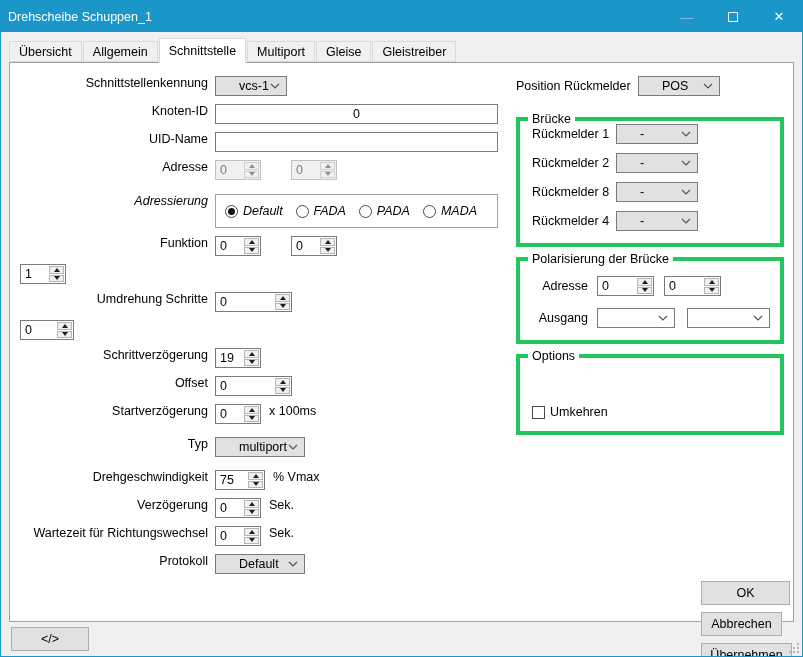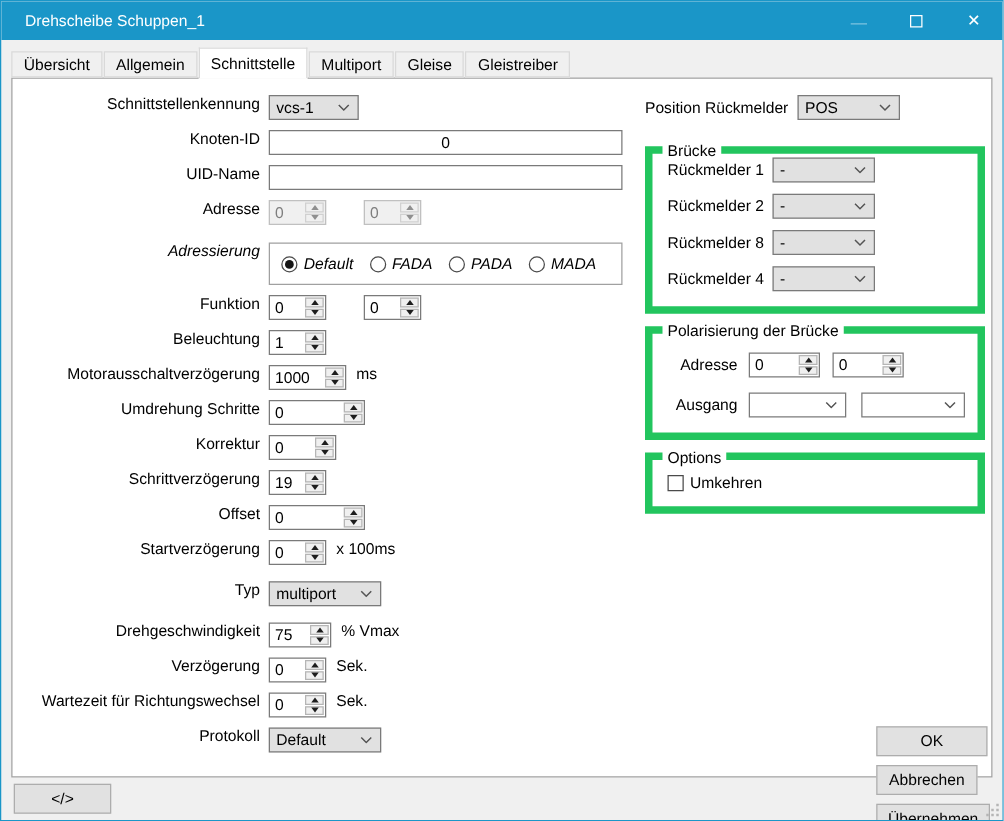--- a/index.html
+++ b/index.html
@@ -7,21 +7,21 @@
   body { font-family:"Liberation Sans", sans-serif; font-size:12.5px; color:#000; }
 
   .window {
     position:relative; width:803px; height:657px;
     border:1px solid #1a96c8; background:#f0f0f0;
     display:flex; flex-direction:column; overflow:hidden;
   }
 
   
   .titlebar { height:31px; background:#1a96c8; display:flex; align-items:center; flex-shrink:0; }
-  .title { color:#fff; padding-left:19px; white-space:nowrap; }
+  .title { color:#fff; padding-left:7px; white-space:nowrap; }
   .win-controls { margin-left:auto; display:flex; height:100%; }
   .ctrl { width:46px; height:100%; display:flex; align-items:center; justify-content:center; }
   .mini-glyph { color:#fff; opacity:.45; font-size:13px; line-height:0; transform:translateY(1px); }
   .max-glyph { width:10px; height:10px; border:1px solid #fff; }
   .close-glyph { color:#fff; font-size:13px; }
 
   
   .tabbar { display:flex; align-items:flex-end; padding:6px 0 0 8px; height:30px; flex-shrink:0; position:relative; z-index:3; }
   .tab { height:21px; padding:0 9px; display:flex; align-items:center; background:#f0f0f0;
          border:1px solid #d9d9d9; margin-right:1px; white-space:nowrap; }
@@ -39,21 +39,21 @@
   .row.gap14 { margin-top:14px;font-style:italic; }
   .row.gap13 { margin-top:13px; }
   .lbl { width:188px; flex-shrink:0; text-align:right; margin-right:7px; white-space:nowrap; }
   .suffix { margin-left:8px; white-space:nowrap; }
 
   
   .tinput { height:20px; border:1px solid #7a7a7a; background:#fff; display:flex; align-items:center; padding:0 4px; }
   .tinput.center { justify-content:center; }
 
   
-  .combo { height:20px; border:1px solid #7a7a7a; background:#e1e1e1; display:flex; align-items:center; padding-left:5px; }
+  .combo { height:20px; border:1px solid #7a7a7a; background:#e1e1e1; display:flex; align-items:center; padding-left:23px; }
   .combo.white { background:#fff; }
   .combo .cval { white-space:nowrap; overflow:hidden; }
   .combo svg { margin-left:auto; margin-right:6px; flex-shrink:0; }
 
   
   .spin { height:20px; border:1px solid #7a7a7a; background:#fff; display:flex; }
   .spin-val { flex:1; display:flex; align-items:center; padding-left:4px; overflow:hidden; }
   .spin-btns { width:15px; display:flex; flex-direction:column; margin:1px 1px 1px 0; gap:1px; }
   .spin-btn { flex:1; background:#f0f0f0; border:1px solid #b5b5b5; display:flex; align-items:center; justify-content:center; }
   .tri-up { width:0; height:0; border-left:3px solid transparent; border-right:3px solid transparent; border-bottom:4px solid #1d1d1d; }
@@ -62,25 +62,25 @@
   .spin.disabled .spin-btn { border-color:#d0d0d0; }
   .spin.disabled .tri-up { border-bottom-color:#8f8f8f; }
   .spin.disabled .tri-dn { border-top-color:#8f8f8f; }
 
   
   .addr-box { width:287px; height:34px; border:1px solid #a0a0a0; display:flex; align-items:center;
               justify-content:space-between; padding:0 20px 0 9px; }
   .radio { display:inline-flex; align-items:center; gap:5px; white-space:nowrap; }
   .rdot { width:13px; height:13px; border:1px solid #4a4a4a; border-radius:50%; background:#fff; position:relative; flex-shrink:0; }
   .rdot.checked::after { content:""; position:absolute; left:2px; top:2px; right:2px; bottom:2px; background:#151515; border-radius:50%; }
-  .check { display:inline-flex; align-items:flex-end; gap:5px; white-space:nowrap; }
+  .check { display:inline-flex; align-items:flex-end; gap:5px; white-space:nowrap;margin-top:36px; }
   .cbox { width:13px; height:13px; border:1px solid #4a4a4a; background:#fff; flex-shrink:0; }
 
   
-  .group { border:6px solid #22c55e; position:relative; margin-top:21px; padding:1px 10px 12px 12px; }
+  .group { border:4px solid #22c55e; position:relative; margin-top:21px; padding:1px 10px 12px 12px; }
   .group.gap10 { margin-top:10px; }
   .gtitle { position:absolute; top:-9px; left:8px; background:#fff; padding:0 4px; white-space:nowrap; }
   .pos-row { display:flex; align-items:center; margin-top:13px; }
   .plbl { width:122px; white-space:nowrap; }
   .grow { display:flex; align-items:center; margin-top:9px; }
   .glbl { width:84px; white-space:nowrap; }
   .p-row { display:flex; align-items:center; margin-top:12px; }
   .plbl2 { width:56px; text-align:right; margin-right:9px; white-space:nowrap; }
   .opt-row { display:flex; align-items:center; margin-top:10px; gap:22px; }
 
@@ -230,67 +230,50 @@
                 <i class="tri-up"></i>
               </span>
               <span class="spin-btn">
                 <i class="tri-dn"></i>
               </span>
             </span>
         </div>
       </div>
 
       <div class="row">
-        <span class="lbl">Beleuchtung</span>
         <div class="spin" style="width:46px">
           <span class="spin-val">1</span>
           <span class="spin-btns">
               <span class="spin-btn">
                 <i class="tri-up"></i>
               </span>
               <span class="spin-btn">
                 <i class="tri-dn"></i>
               </span>
             </span>
         </div>
       </div>
 
-      <div class="row">
-        <span class="lbl">Motorausschaltverzögerung</span>
-        <div class="spin" style="width:62px">
-          <span class="spin-val">1000</span>
-          <span class="spin-btns">
-              <span class="spin-btn">
-                <i class="tri-up"></i>
-              </span>
-              <span class="spin-btn">
-                <i class="tri-dn"></i>
-              </span>
-            </span>
-        </div>
-        <span class="suffix">ms</span>
-      </div>
 
       <div class="row">
         <span class="lbl">Umdrehung Schritte</span>
         <div class="spin" style="width:77px">
           <span class="spin-val">0</span>
           <span class="spin-btns">
               <span class="spin-btn">
                 <i class="tri-up"></i>
               </span>
               <span class="spin-btn">
                 <i class="tri-dn"></i>
               </span>
             </span>
         </div>
       </div>
 
       <div class="row">
-        <span class="lbl">Korrektur</span>
         <div class="spin" style="width:54px">
           <span class="spin-val">0</span>
           <span class="spin-btns">
               <span class="spin-btn">
                 <i class="tri-up"></i>
               </span>
               <span class="spin-btn">
                 <i class="tri-dn"></i>
               </span>
             </span>

